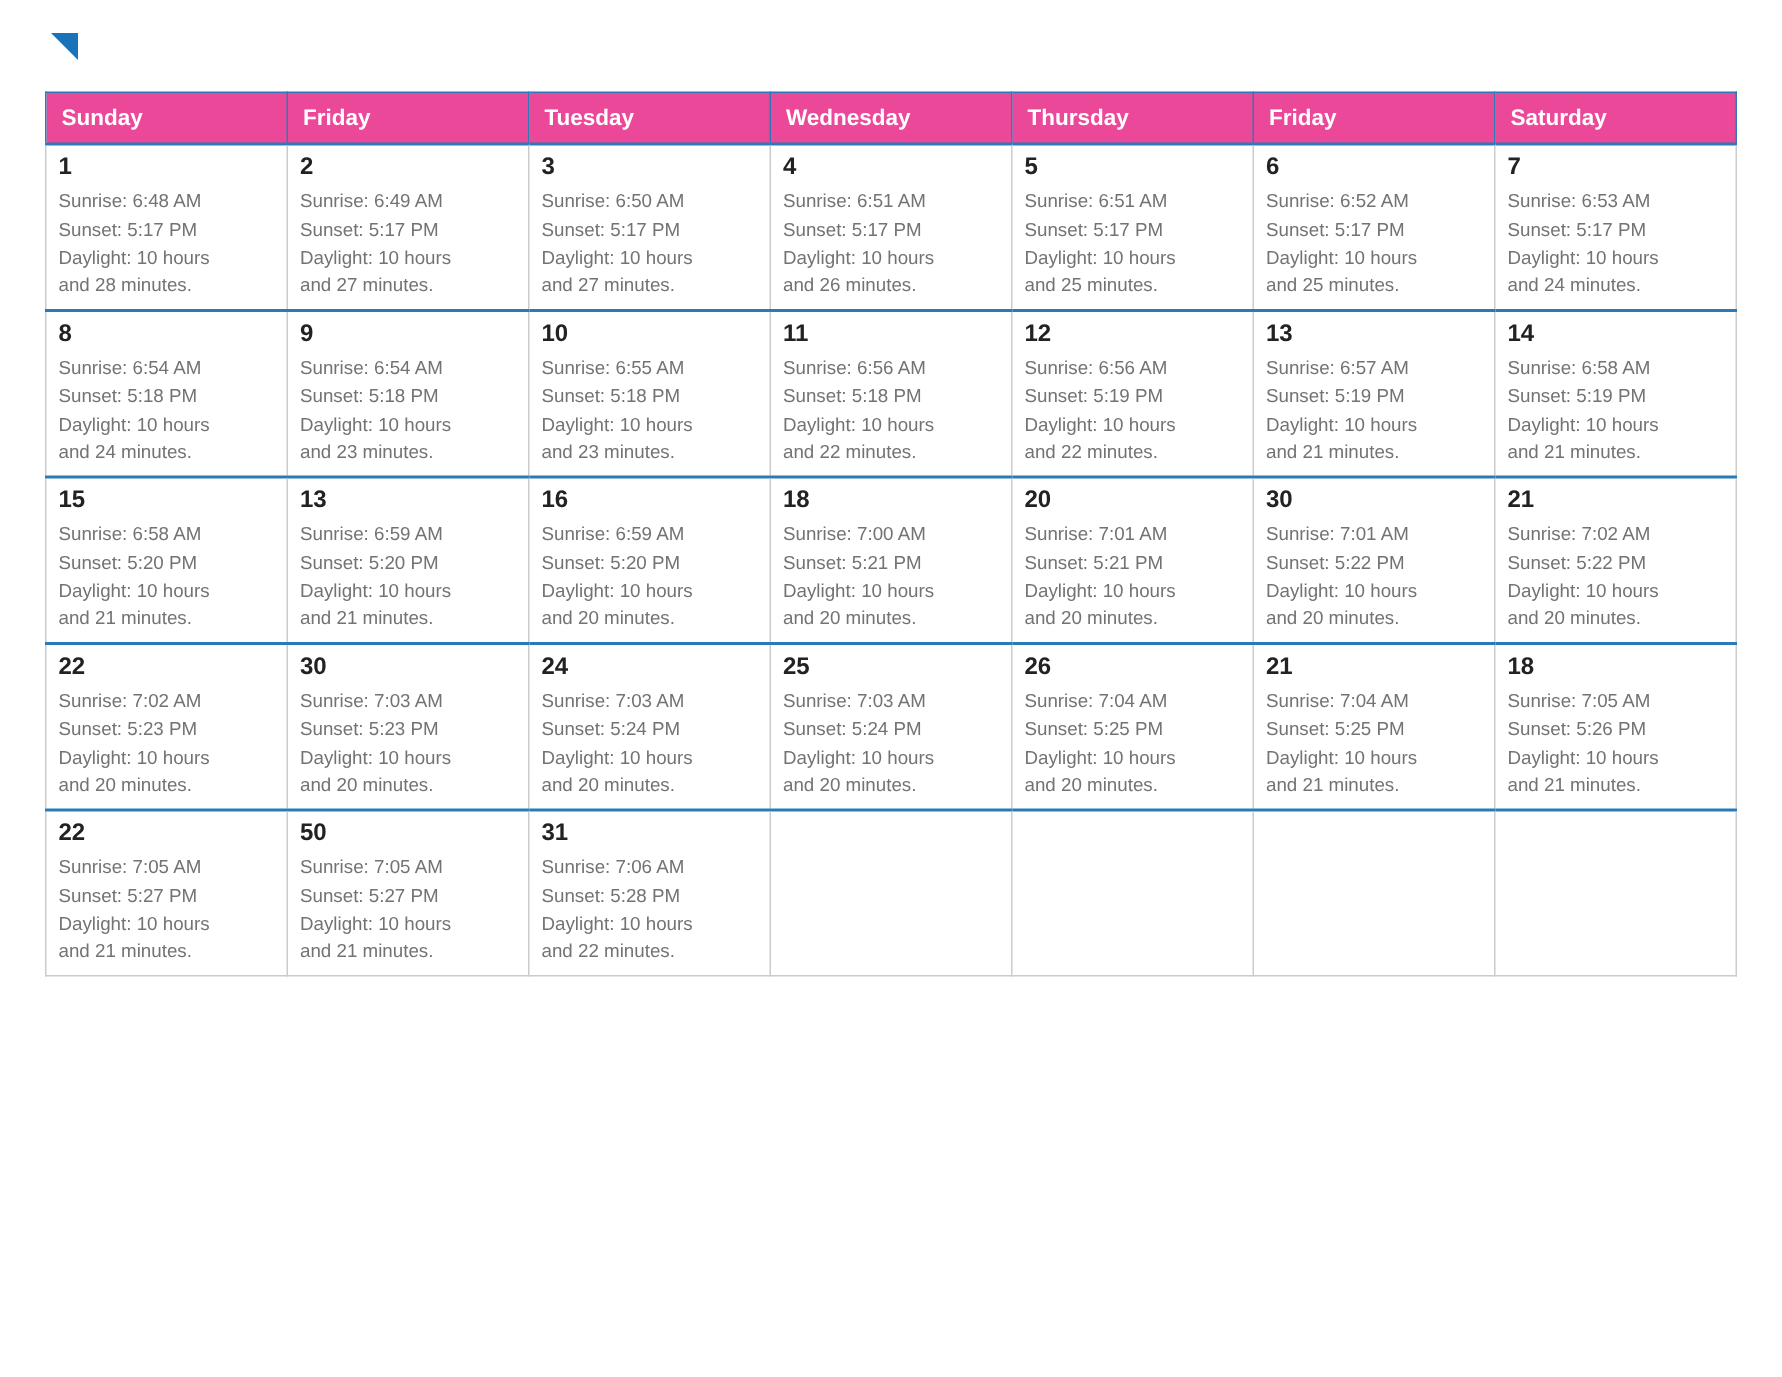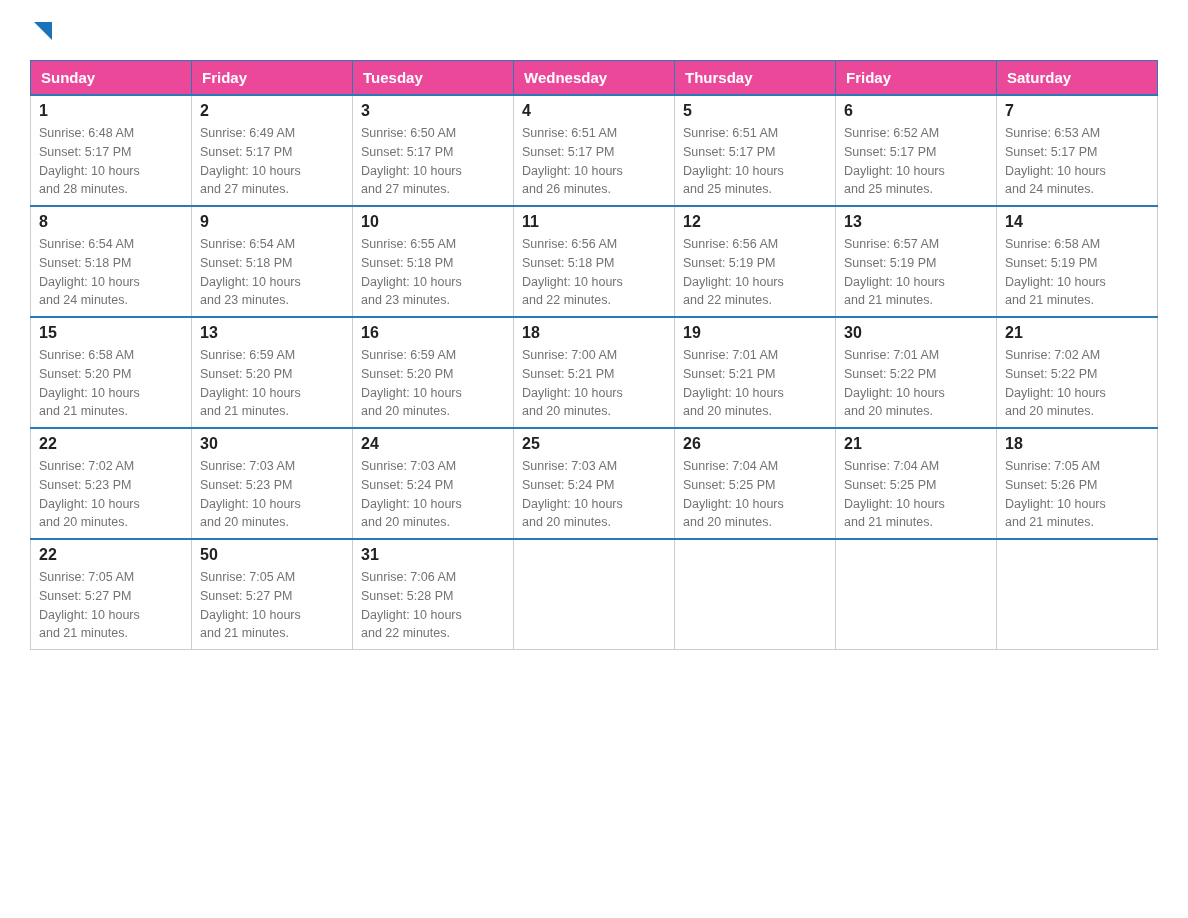--- a/index.html
+++ b/index.html
@@ -293,21 +293,21 @@
         <td>
         <span class="day-number">18</span>
         <div class="day-info">
           Sunrise: 7:00 AM<br>
           Sunset: 5:21 PM<br>
           Daylight: 10 hours<br>
           and 20 minutes.
         </div>
       </td>
         <td>
-        <span class="day-number">19</span>
+        <span class="day-number">20</span>
         <div class="day-info">
           Sunrise: 7:01 AM<br>
           Sunset: 5:21 PM<br>
           Daylight: 10 hours<br>
           and 20 minutes.
         </div>
       </td>
         <td>
         <span class="day-number">30</span>
         <div class="day-info">

